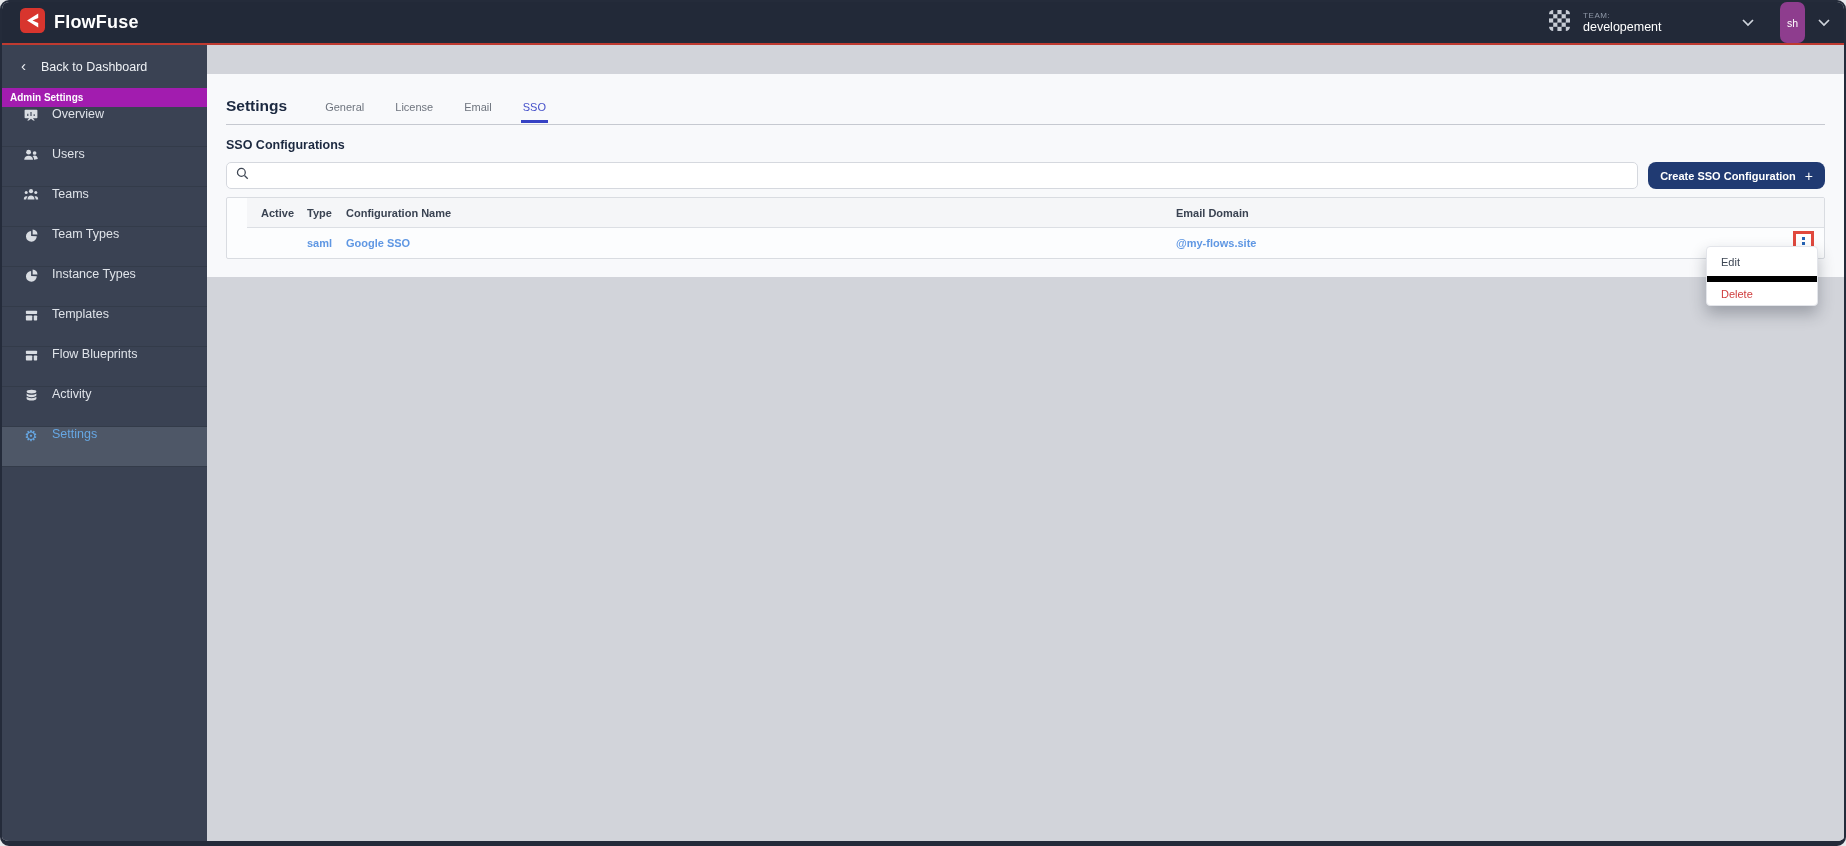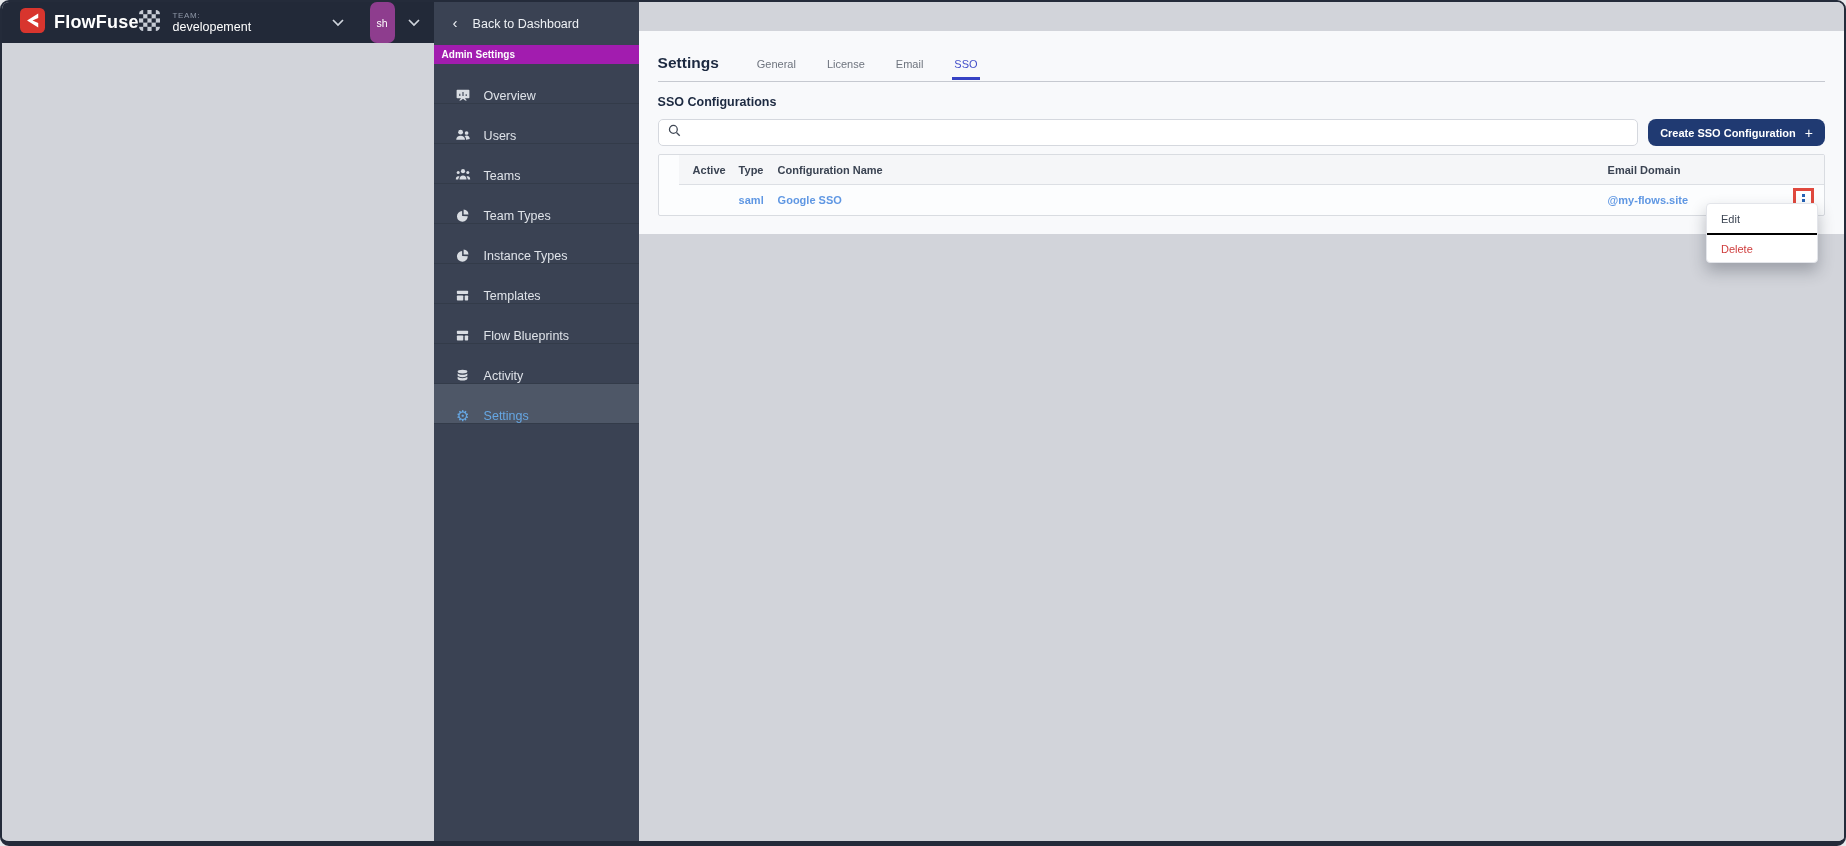--- a/index.html
+++ b/index.html
@@ -1,21 +1,21 @@
 <!DOCTYPE html>
 <html><head>
 <meta charset="utf-8">
 <style>
   * { margin:0; padding:0; box-sizing:border-box; }
   html,body { background:#e8e9ec; }
   body { font-family:"Liberation Sans", sans-serif; }
   .screen{
     width:1846px; height:846px; position:relative; overflow:hidden;
     border:2px solid #242b3a; border-bottom-width:5px; border-radius:9px;
-    display:flex; flex-direction:row; background:#d2d4da;
+    display:flex; flex-direction:column; background:#d2d4da;
   }
   
   .header{ height:41px; min-height:41px; background:#222938; display:flex; align-items:center; padding:0 14px 0 18px; }
   .brand{ display:flex; align-items:center; gap:9px; }
   .brand-name{ color:#fff; font-size:18px; font-weight:bold; letter-spacing:.2px; }
   .hdr-right{ margin-left:auto; display:flex; align-items:center; gap:26px; }
   .team-picker{ display:flex; align-items:center; gap:13px; width:205px; cursor:pointer; }
   .team-text{ display:flex; flex-direction:column; line-height:1.15; }
   .team-label{ color:#8f98a8; font-size:8px; letter-spacing:.6px; }
   .team-name{ color:#fff; font-size:12.5px; }
@@ -26,21 +26,21 @@
   .red-line{ height:2px; min-height:2px; background:#bf3a30; }
   
   .body-row{ flex:1; display:flex; overflow:hidden; }
   
   .sidebar{ width:205px; min-width:205px; background:#3a4253; display:flex; flex-direction:column; }
   .back-row{ height:43px; display:flex; align-items:center; gap:15px; padding-left:19px;
              color:#eef1f5; font-size:12.5px; cursor:pointer; }
   .back-chev{ color:#eef1f5; font-size:15px; line-height:1; transform:translateY(-1px); }
   .admin-bar{ height:19px; background:#a21caf; color:#fdfdfe; font-size:10px; font-weight:bold;
               display:flex; align-items:center; padding-left:8px; }
-  .nav-item{ height:40px; display:flex; align-items:flex-end; gap:13px; padding-left:21px;
+  .nav-item{ height:40px; display:flex; align-items:flex-start; gap:13px; padding-left:21px;
              border-bottom:1px solid #333b49; color:#dfe3e9; font-size:12.5px; cursor:pointer; }
   .nav-item .ico{ width:16px; height:16px; display:flex; align-items:center; justify-content:center; color:#d9dde3; }
   .nav-item.active{ background:#4e5767; color:#66a7e3; }
   .nav-item.active .ico{ color:#66a7e3; }
   .gear-glyph{ font-size:15px; line-height:1; }
   
   .main{ flex:1; position:relative; background:#d2d4da; overflow:hidden; }
   .card{ margin-top:29px; background:#f8f9fb; padding:23px 19px 18px 19px; }
   .tabs-row{ display:flex; align-items:baseline; border-bottom:1px solid #c6c9d0; padding-bottom:9px; }
   .page-title{ font-size:15.5px; font-weight:bold; color:#1c2940; margin-right:36px; }
@@ -69,21 +69,21 @@
   .col-actions{ width:44px; display:flex; justify-content:flex-end; padding-right:10px; }
   .cell-link{ color:#5f97e3; cursor:pointer; }
   .kebab-box{ width:21px; height:25px; border:3px solid #e0493e; background:#fff;
               display:flex; flex-direction:column; align-items:center; justify-content:center; gap:2px; cursor:pointer; }
   .kebab-box i{ width:3px; height:3px; background:#2563b5; display:block; }
   
   .ctx-menu{ position:absolute; top:201px; right:26px; width:112px; background:#fff;
              border:1px solid #e3e5ea; border-radius:4px; box-shadow:0 8px 16px rgba(30,35,50,.30); overflow:hidden; }
   .ctx-item{ height:29px; display:flex; align-items:center; padding-left:14px; font-size:11px;
              color:#3d4654; cursor:pointer; }
-  .ctx-item + .ctx-item{ border-top:2px solid #000000; }
+  .ctx-item + .ctx-item{ border-top:6px solid #000000; }
   .ctx-item.danger{ color:#cf3c3c; }
   .chev svg{ display:block; }
 </style>
 </head>
 <body>
 
 <div class="screen">
 
   <div class="header">
     <div class="brand">

